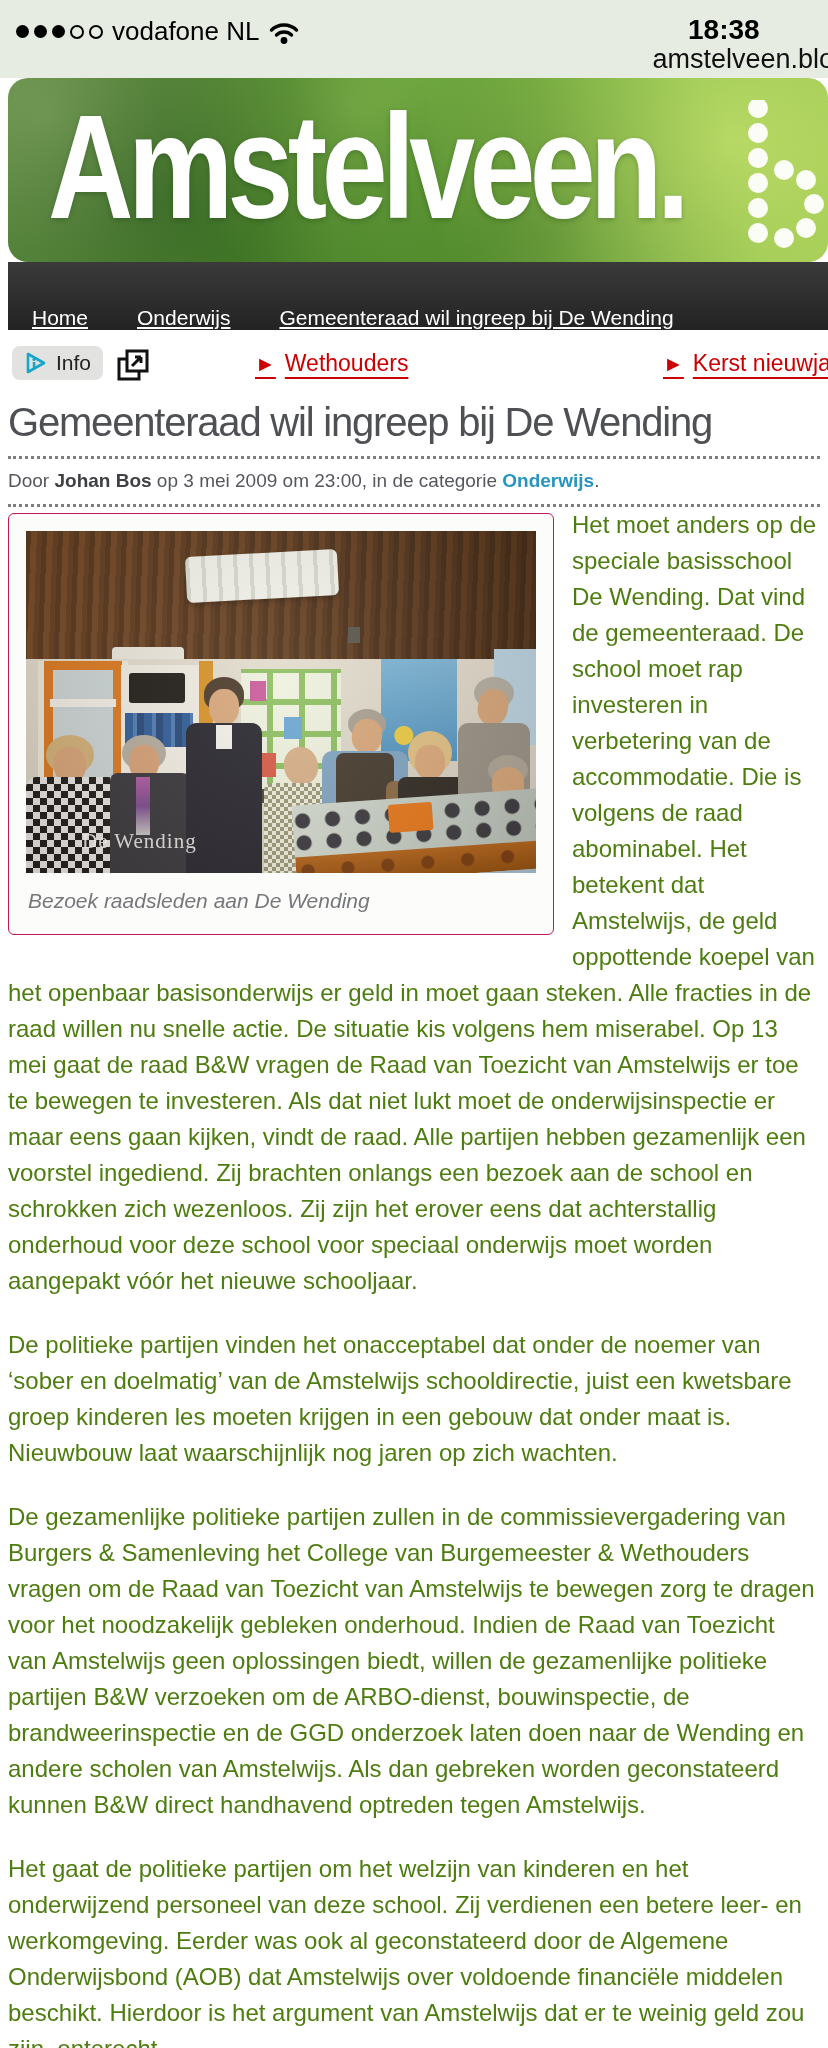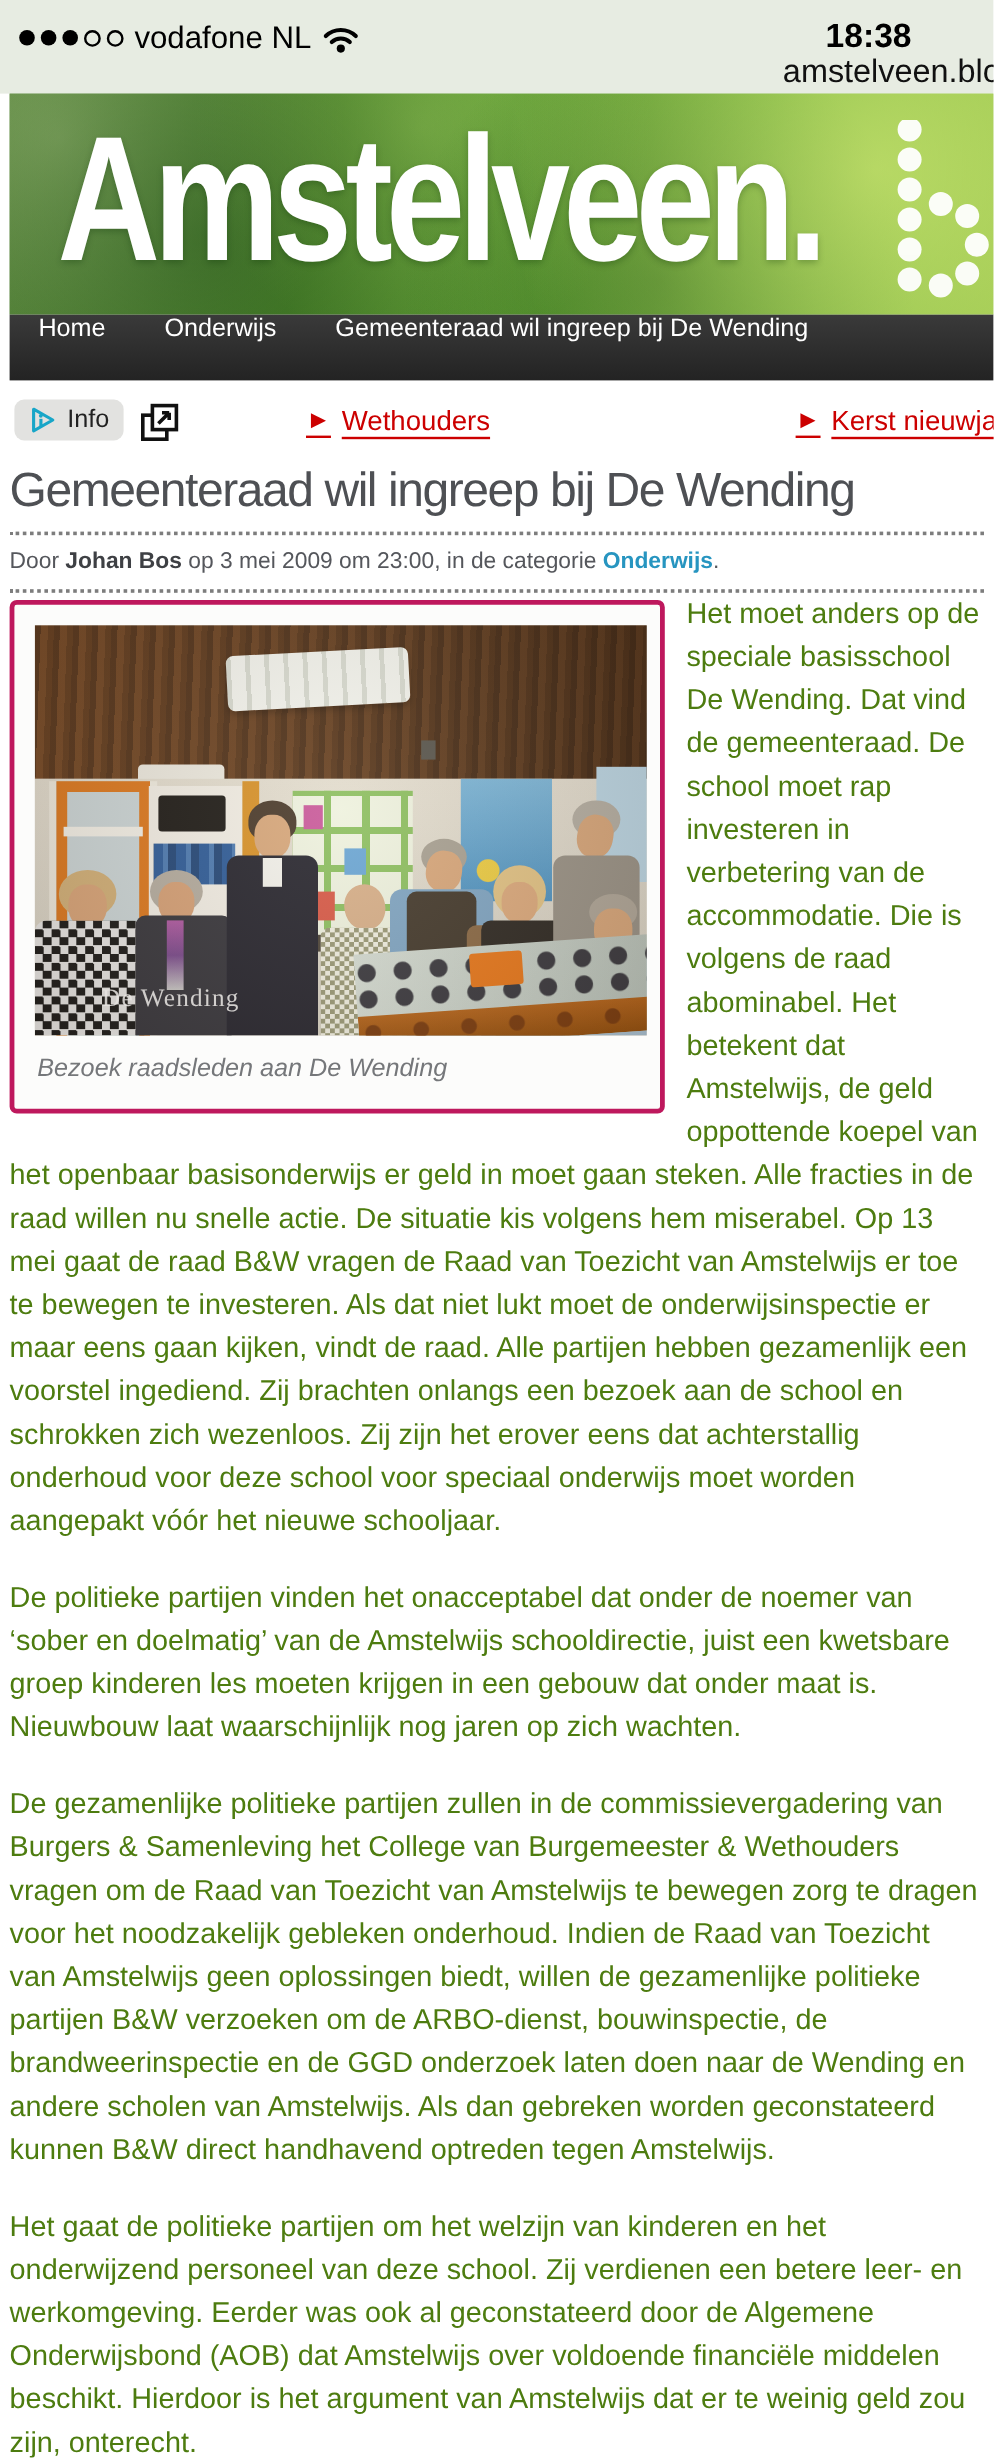--- a/index.html
+++ b/index.html
@@ -19,49 +19,50 @@
   .urlbar{position:absolute;right:-6px;top:44px;font-size:27px;color:#111;white-space:nowrap;}
   
   .banner{position:relative;margin-left:8px;height:184px;overflow:hidden;
     background:
       radial-gradient(circle at 88% 35%, rgba(214,235,120,.65), transparent 42%),
       radial-gradient(circle at 66% 85%, rgba(30,80,20,.45), transparent 38%),
       radial-gradient(circle at 20% 65%, rgba(25,70,18,.5), transparent 42%),
       radial-gradient(circle at 42% 15%, rgba(160,205,95,.55), transparent 38%),
       radial-gradient(circle at 5% 20%, rgba(200,220,160,.5), transparent 30%),
       linear-gradient(100deg,#497c2d 0%,#579430 45%,#6fae3a 75%,#93c24a 100%);
+    border-radius: 20px;
   }
   .banner-logo{position:absolute;left:40px;top:4px;color:#fff;font-weight:700;
     font-size:148px;letter-spacing:-7px;transform:scaleX(.8);transform-origin:left top;
     text-shadow:0 2px 6px rgba(0,40,0,.25);white-space:nowrap;}
   .dotted-b{position:absolute;right:-18px;top:22px;}
   
-  .nav{margin-left:8px;height:55px;background:linear-gradient(#3a3a3a,#232323);
-    display:flex;align-items:flex-start;color:#fff;font-size:21px;}
+  .nav{margin-left:8px;height:68px;background:linear-gradient(#3a3a3a,#232323);
+    display:flex;align-items:flex-end;color:#fff;font-size:21px;text-decoration:underline;}
   .nav-item{display:flex;align-items:center;padding:0 24px;white-space:nowrap;}
   .nav-sep{width:1px;background:#000;box-shadow:1px 0 0 #4e4e4e;}
   
   .ad-bar{position:relative;height:46px;margin:14px 8px 0;}
   .info-btn{position:absolute;left:4px;top:2px;display:inline-flex;align-items:center;gap:8px;
     background:#e2e2e0;border-radius:8px;padding:5px 12px;font-size:21px;color:#222;}
   .ext-icon{position:absolute;left:108px;top:4px;}
   .ad-link{position:absolute;top:6px;color:#c00;font-size:23px;text-decoration:underline;
     text-underline-offset:6px;white-space:nowrap;display:flex;gap:9px;align-items:center;}
   .ad-link .arr{font-size:21px;}
   .link-mid{left:247px;}
   .link-right{left:655px;}
   
   .article{margin:0 8px;}
   h1.title{font-size:40px;line-height:44px;font-weight:400;color:#4e5054;
     letter-spacing:-1.2px;margin:10px 0 12px;}
   .rule{border:0;border-top:3px dotted #7d7d7d;margin:0;}
   .byline{font-size:19px;color:#55575c;padding:11px 0 12px;}
   .byline b{color:#3e4044;}
   .cat-link{color:#2795c0;font-weight:bold;text-decoration:none;}
-  .photo-card{float:left;width:546px;box-sizing:border-box;border:4px solid #be185d;
+  .photo-card{float:left;width:546px;box-sizing:border-box;border:1px solid #be185d;
     border-radius:6px;background:#fcfcfb;padding:17px;margin:6px 18px 6px 0;}
   .photo{width:510px;height:342px;position:relative;overflow:hidden;background:#ddd8ce;}
   .photo *{position:absolute;}
   figcaption{font-size:21px;font-style:italic;color:#75777a;padding:16px 2px 4px;}
   p.body-p{font-size:24px;line-height:36px;color:#4d7c0f;margin:0 0 28px;text-align:left;}
 </style>
 </head>
 <body>
 
 <div class="status-bar">

